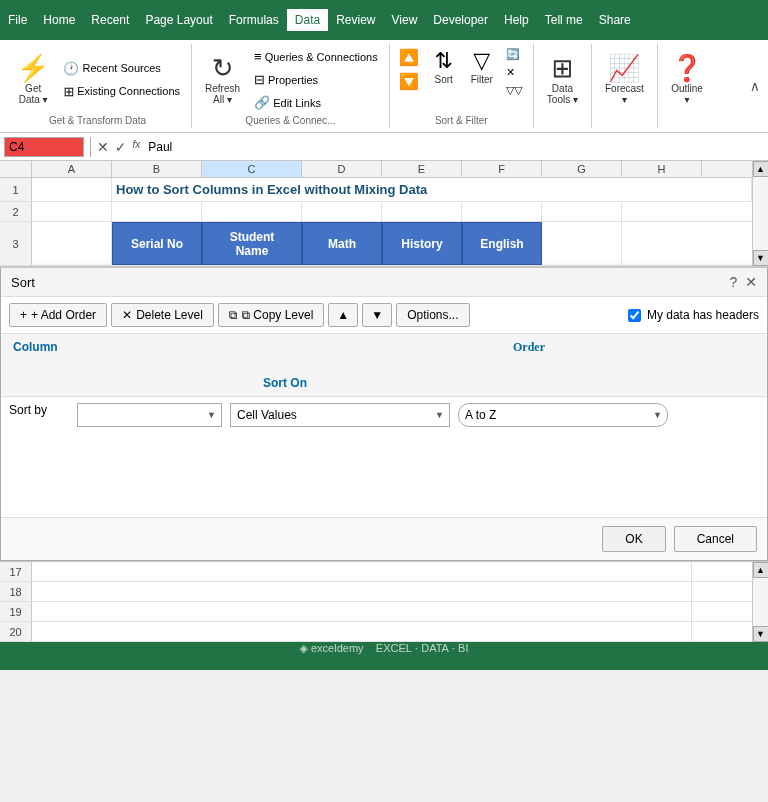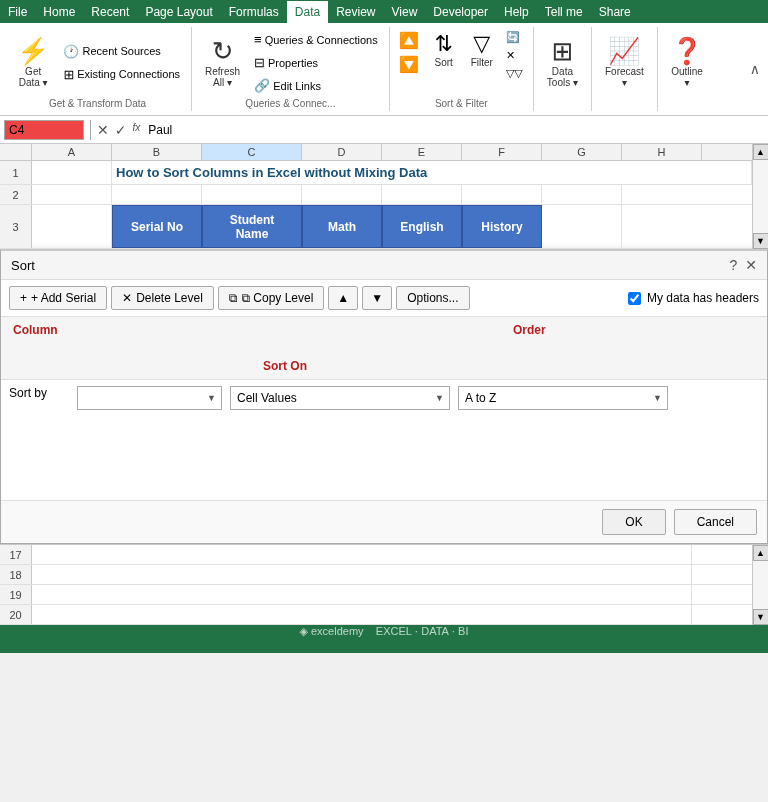--- a/index.html
+++ b/index.html
@@ -1,19 +1,19 @@
 <!DOCTYPE html>
 <html><head>
   <meta charset="utf-8">
   <style>
     * { box-sizing: border-box; margin: 0; padding: 0; }
     body { font-family: 'Segoe UI', Arial, sans-serif; font-size: 12px; background: #f0f0f0; width: 768px; height: 802px; overflow: hidden; }
 
     
-    .menu-bar { background: #217346; display: flex; align-items: center; height: 23px; }
+    .menu-bar { background: #217346; display: flex; align-items: center; height: 40px; }
     .menu-item { color: white; padding: 4px 8px; font-size: 12px; cursor: pointer; }
     .menu-item.active { background: white; color: #217346; }
 
     
     .ribbon { background: white; border-bottom: 1px solid #c8c8c8; padding: 2px 0; }
     .ribbon-content { display: flex; align-items: stretch; padding: 2px 4px; }
     .ribbon-group { display: flex; flex-direction: column; align-items: center; border-right: 1px solid #d0d0d0; padding: 2px 6px; position: relative; }
     .ribbon-group-label { font-size: 10px; color: #666; margin-top: 2px; text-align: center; }
     .ribbon-buttons { display: flex; align-items: center; gap: 2px; flex: 1; }
     .ribbon-btn { display: flex; flex-direction: column; align-items: center; padding: 3px 6px; cursor: pointer; border: 1px solid transparent; border-radius: 2px; min-width: 40px; }
@@ -47,21 +47,21 @@
     .checkbox-area { display: flex; align-items: center; gap: 6px; margin-left: auto; font-size: 12px; }
     .dialog-grid-header { display: flex; background: #f5f5f5; border-bottom: 1px solid #ddd; padding: 4px 8px; font-size: 12px; font-weight: bold; }
     .dialog-grid-body { padding: 6px 8px; }
     .sort-row { display: flex; align-items: flex-start; gap: 8px; }
     .sort-row-label { font-size: 12px; width: 60px; }
     .sort-select { border: 1px solid #aaa; padding: 4px 6px; font-size: 12px; background: white; cursor: pointer; appearance: none; -webkit-appearance: none; }
     .select-wrapper { position: relative; display: inline-block; }
     .select-wrapper::after { content: '▼'; position: absolute; right: 6px; top: 50%; transform: translateY(-50%); font-size: 9px; color: #555; pointer-events: none; }
     .sort-select-col { width: 145px; }
     .sort-select-on { width: 220px; }
-    .sort-select-order { width: 210px; }
+    .sort-select-order { width: 210px; border-radius: 11px; }
     .dialog-footer { display: flex; justify-content: flex-end; gap: 8px; padding: 8px 10px; border-top: 1px solid #ddd; background: #f9f9f9; }
     .footer-btn { padding: 5px 22px; border: 1px solid #aaa; background: #f5f5f5; cursor: pointer; font-size: 12px; border-radius: 2px; }
     .footer-btn.ok { background: #f0f0f0; }
 
     
     .status-bar { background: #217346; display: flex; align-items: flex-start; justify-content: center; height: 28px; }
     .status-logo { color: rgba(255,255,255,0.7); font-size: 11px; }
 
     
     .v-scrollbar { width: 16px; background: #f0f0f0; border-left: 1px solid #c8c8c8; display: flex; flex-direction: column; align-items: center; }
@@ -76,24 +76,24 @@
     .col-f { width: 80px; min-width: 80px; }
     .col-g { width: 80px; min-width: 80px; }
     .col-h { width: 80px; min-width: 80px; }
 
     .row-height-1 { height: 24px; }
     .row-height-2 { height: 20px; }
     .row-height-3 { height: 44px; }
 
     .sort-dialog-content { min-height: 120px; }
 
-    .dialog-col-header { flex: 1; font-size: 12px; color: #b91c1c; padding: 2px 4px; }
+    .dialog-col-header { flex: 1; font-size: 12px; color: #0369a1; padding: 2px 4px; }
     .dialog-col1 { width: 265px; }
     .dialog-col2 { width: 260px; margin-top: 36px; }
-    .dialog-col3 { width: 220px; }
+    .dialog-col3 { width: 220px; font-family: Liberation Serif, serif; }
   </style>
 </head>
 <body>
 
 <div class="menu-bar">
   <div class="menu-item">File</div>
   <div class="menu-item">Home</div>
   <div class="menu-item">Recent</div>
   <div class="menu-item">Page Layout</div>
   <div class="menu-item">Formulas</div>
@@ -260,22 +260,22 @@
       <div class="cell col-f"></div>
       <div class="cell col-g"></div>
     </div>
 
     <div class="spreadsheet-row row-height-3">
       <div class="row-num">3</div>
       <div class="cell col-a"></div>
       <div class="cell col-b header-cell">Serial No</div>
       <div class="cell col-c header-cell">Student<br>Name</div>
       <div class="cell col-d header-cell">Math</div>
+      <div class="cell col-f header-cell">History</div>
       <div class="cell col-e header-cell">English</div>
-      <div class="cell col-f header-cell">History</div>
       <div class="cell col-g"></div>
     </div>
   </div>
 
   <div class="v-scrollbar">
     <div class="scroll-btn">▲</div>
     <div class="scroll-track"></div>
     <div class="scroll-btn">▼</div>
   </div>
 </div>
@@ -286,21 +286,21 @@
     <span class="dialog-title">Sort</span>
     <div class="dialog-controls">
       <span class="dialog-ctrl">?</span>
       <span class="dialog-ctrl">✕</span>
     </div>
   </div>
 
   <div class="dialog-toolbar">
     <button class="dialog-btn">
       <span>+</span>
-      <span>+ Add Serial</span>
+      <span>+ Add Order</span>
     </button>
     <button class="dialog-btn">
       <span>✕</span>
       <span>Delete Level</span>
     </button>
     <button class="dialog-btn">
       <span>⧉</span>
       <span>⧉ Copy Level</span>
     </button>
     <button class="dialog-btn-arrow">▲</button>

